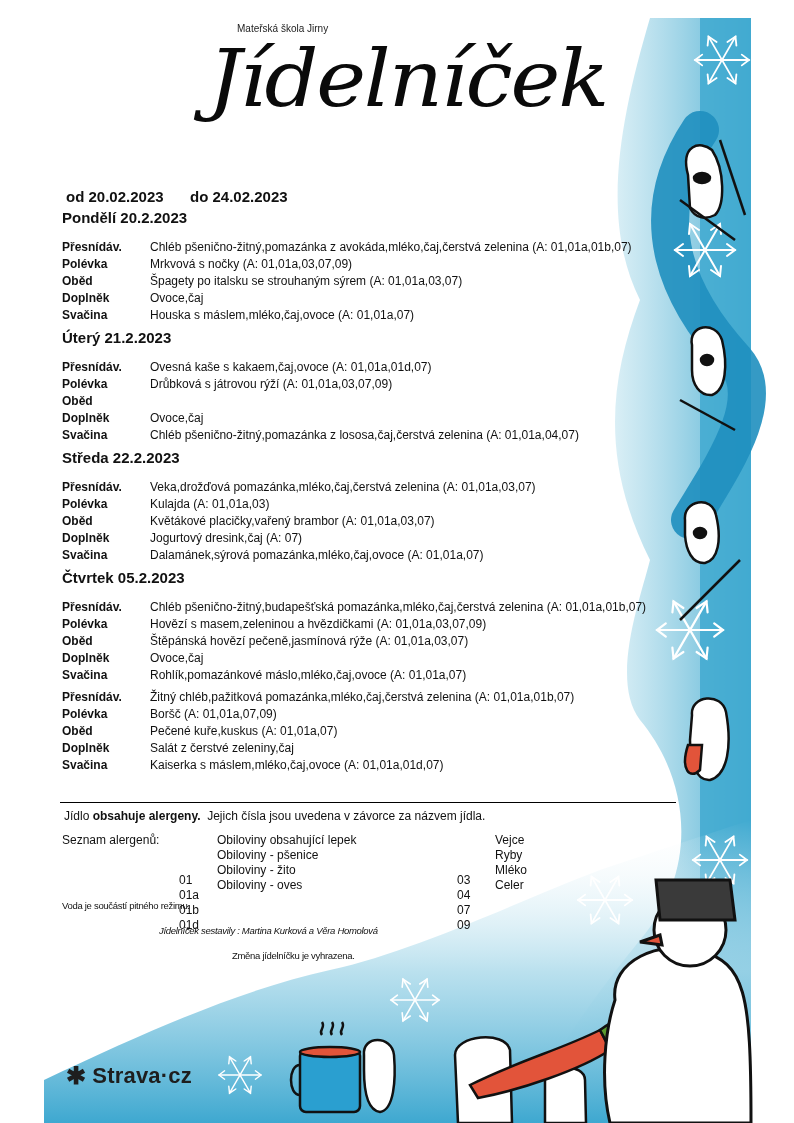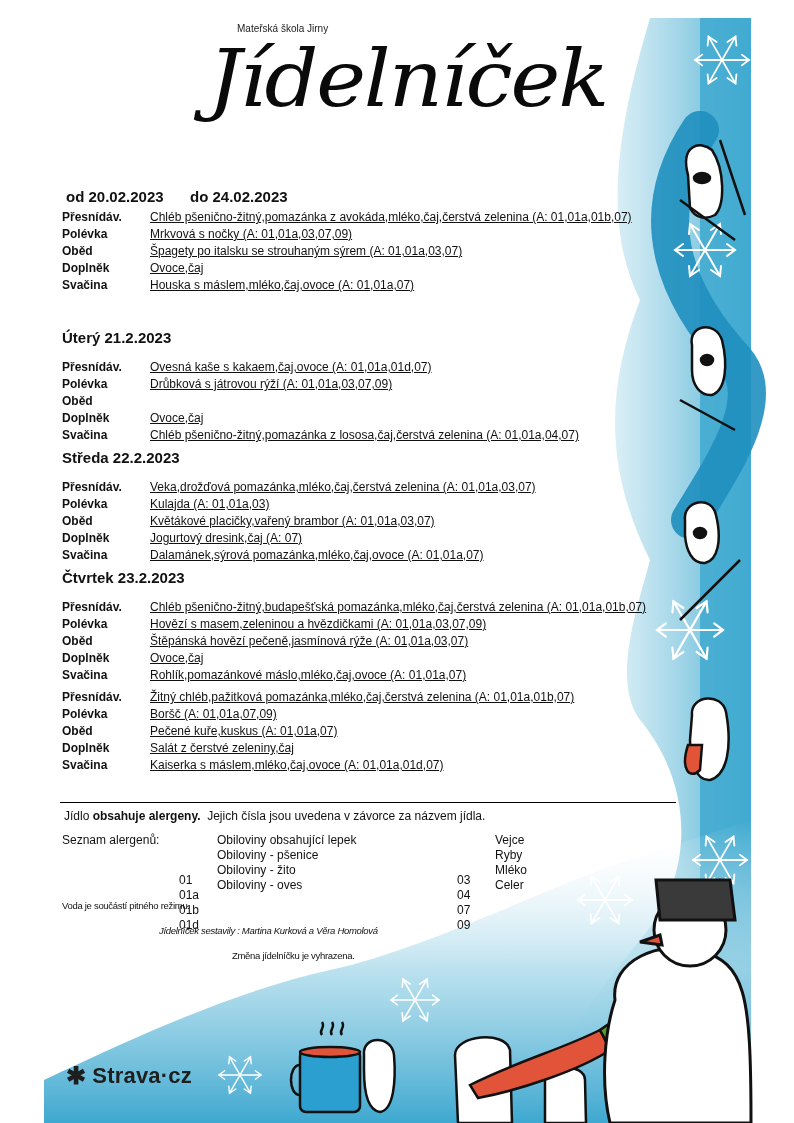--- a/index.html
+++ b/index.html
@@ -7,21 +7,21 @@
   .art { position: absolute; left: 0; top: 0; width: 794px; height: 1123px; pointer-events: none; }
   .school { position: absolute; left: 237px; top: 23px; font-size: 10px; color: #222; }
   .title { position: absolute; left: 208px; top: 40px; font-family: "DejaVu Serif", serif; font-style: italic; font-size: 78px; letter-spacing: -2px; color: #0a0a0a; transform: scaleX(1.08); transform-origin: left; line-height: 1; }
   .range { position: absolute; top: 188px; font-size: 15px; font-weight: bold; }
   .range.from { left: 66px; }
   .range.to { left: 190px; }
   .day { position: absolute; left: 62px; width: 640px; }
   .day-title { font-size: 15px; font-weight: bold; margin: 0 0 10px 0; height: 20px; }
   .meal { display: flex; font-size: 12px; height: 17px; line-height: 17px; }
   .meal .lbl { width: 88px; font-weight: bold; }
-  .meal .txt { white-space: nowrap; text-decoration: underline; }
+  .meal .txt { white-space: nowrap; }
   .rule { position: absolute; left: 60px; top: 802px; width: 616px; height: 0; border-top: 1.2px solid #000; }
   .note { position: absolute; left: 64px; top: 809px; font-size: 12px; }
   .note b { font-weight: bold; }
   .allergen-label { position: absolute; left: 62px; top: 833px; font-size: 12px; }
   .al-table { position: absolute; top: 833px; font-size: 12px; }
   .al-row { display: flex; height: 15px; line-height: 15px; }
   .al-code { width: 38px; margin-top: 40px; }
   .water { position: absolute; left: 62px; top: 900px; font-size: 9.5px; letter-spacing: -0.3px; }
   .authors { position: absolute; left: 159px; top: 925px; font-size: 9.5px; letter-spacing: -0.3px; font-style: italic; }
   .change { position: absolute; left: 232px; top: 950px; font-size: 9.5px; letter-spacing: -0.3px; }
@@ -120,20 +120,21 @@
     <path d="M660 935 L640 942 L662 945 Z" fill="#e2543a"></path>
   </g>
 </svg>
 
 <div class="school">Mateřská škola Jirny</div>
 <div class="title">Jídelníček</div>
 <div class="range from">od 20.02.2023</div>
 <div class="range to">do 24.02.2023</div>
 
 <div class="day" style="top:209px;">
+  <div class="day-title">Pondělí 20.2.2023</div>
   <div class="meal">
       <span class="lbl">Přesnídáv.</span>
       <span class="txt">Chléb pšenično-žitný,pomazánka z avokáda,mléko,čaj,čerstvá zelenina  (A: 01,01a,01b,07)</span>
     </div>
   <div class="meal">
       <span class="lbl">Polévka</span>
       <span class="txt">Mrkvová s nočky  (A: 01,01a,03,07,09)</span>
     </div>
   <div class="meal">
       <span class="lbl">Oběd</span>
@@ -190,21 +191,21 @@
       <span class="lbl">Doplněk</span>
       <span class="txt">Jogurtový dresink,čaj  (A: 07)</span>
     </div>
   <div class="meal">
       <span class="lbl">Svačina</span>
       <span class="txt">Dalamánek,sýrová pomazánka,mléko,čaj,ovoce  (A: 01,01a,07)</span>
     </div>
 </div>
 
 <div class="day" style="top:569px;">
-  <div class="day-title">Čtvrtek 23.2.2023</div>
+  <div class="day-title">Čtvrtek 05.2.2023</div>
   <div class="meal">
       <span class="lbl">Přesnídáv.</span>
       <span class="txt">Chléb pšenično-žitný,budapešťská pomazánka,mléko,čaj,čerstvá zelenina  (A: 01,01a,01b,07)</span>
     </div>
   <div class="meal">
       <span class="lbl">Polévka</span>
       <span class="txt">Hovězí s masem,zeleninou a hvězdičkami  (A: 01,01a,03,07,09)</span>
     </div>
   <div class="meal">
       <span class="lbl">Oběd</span>

